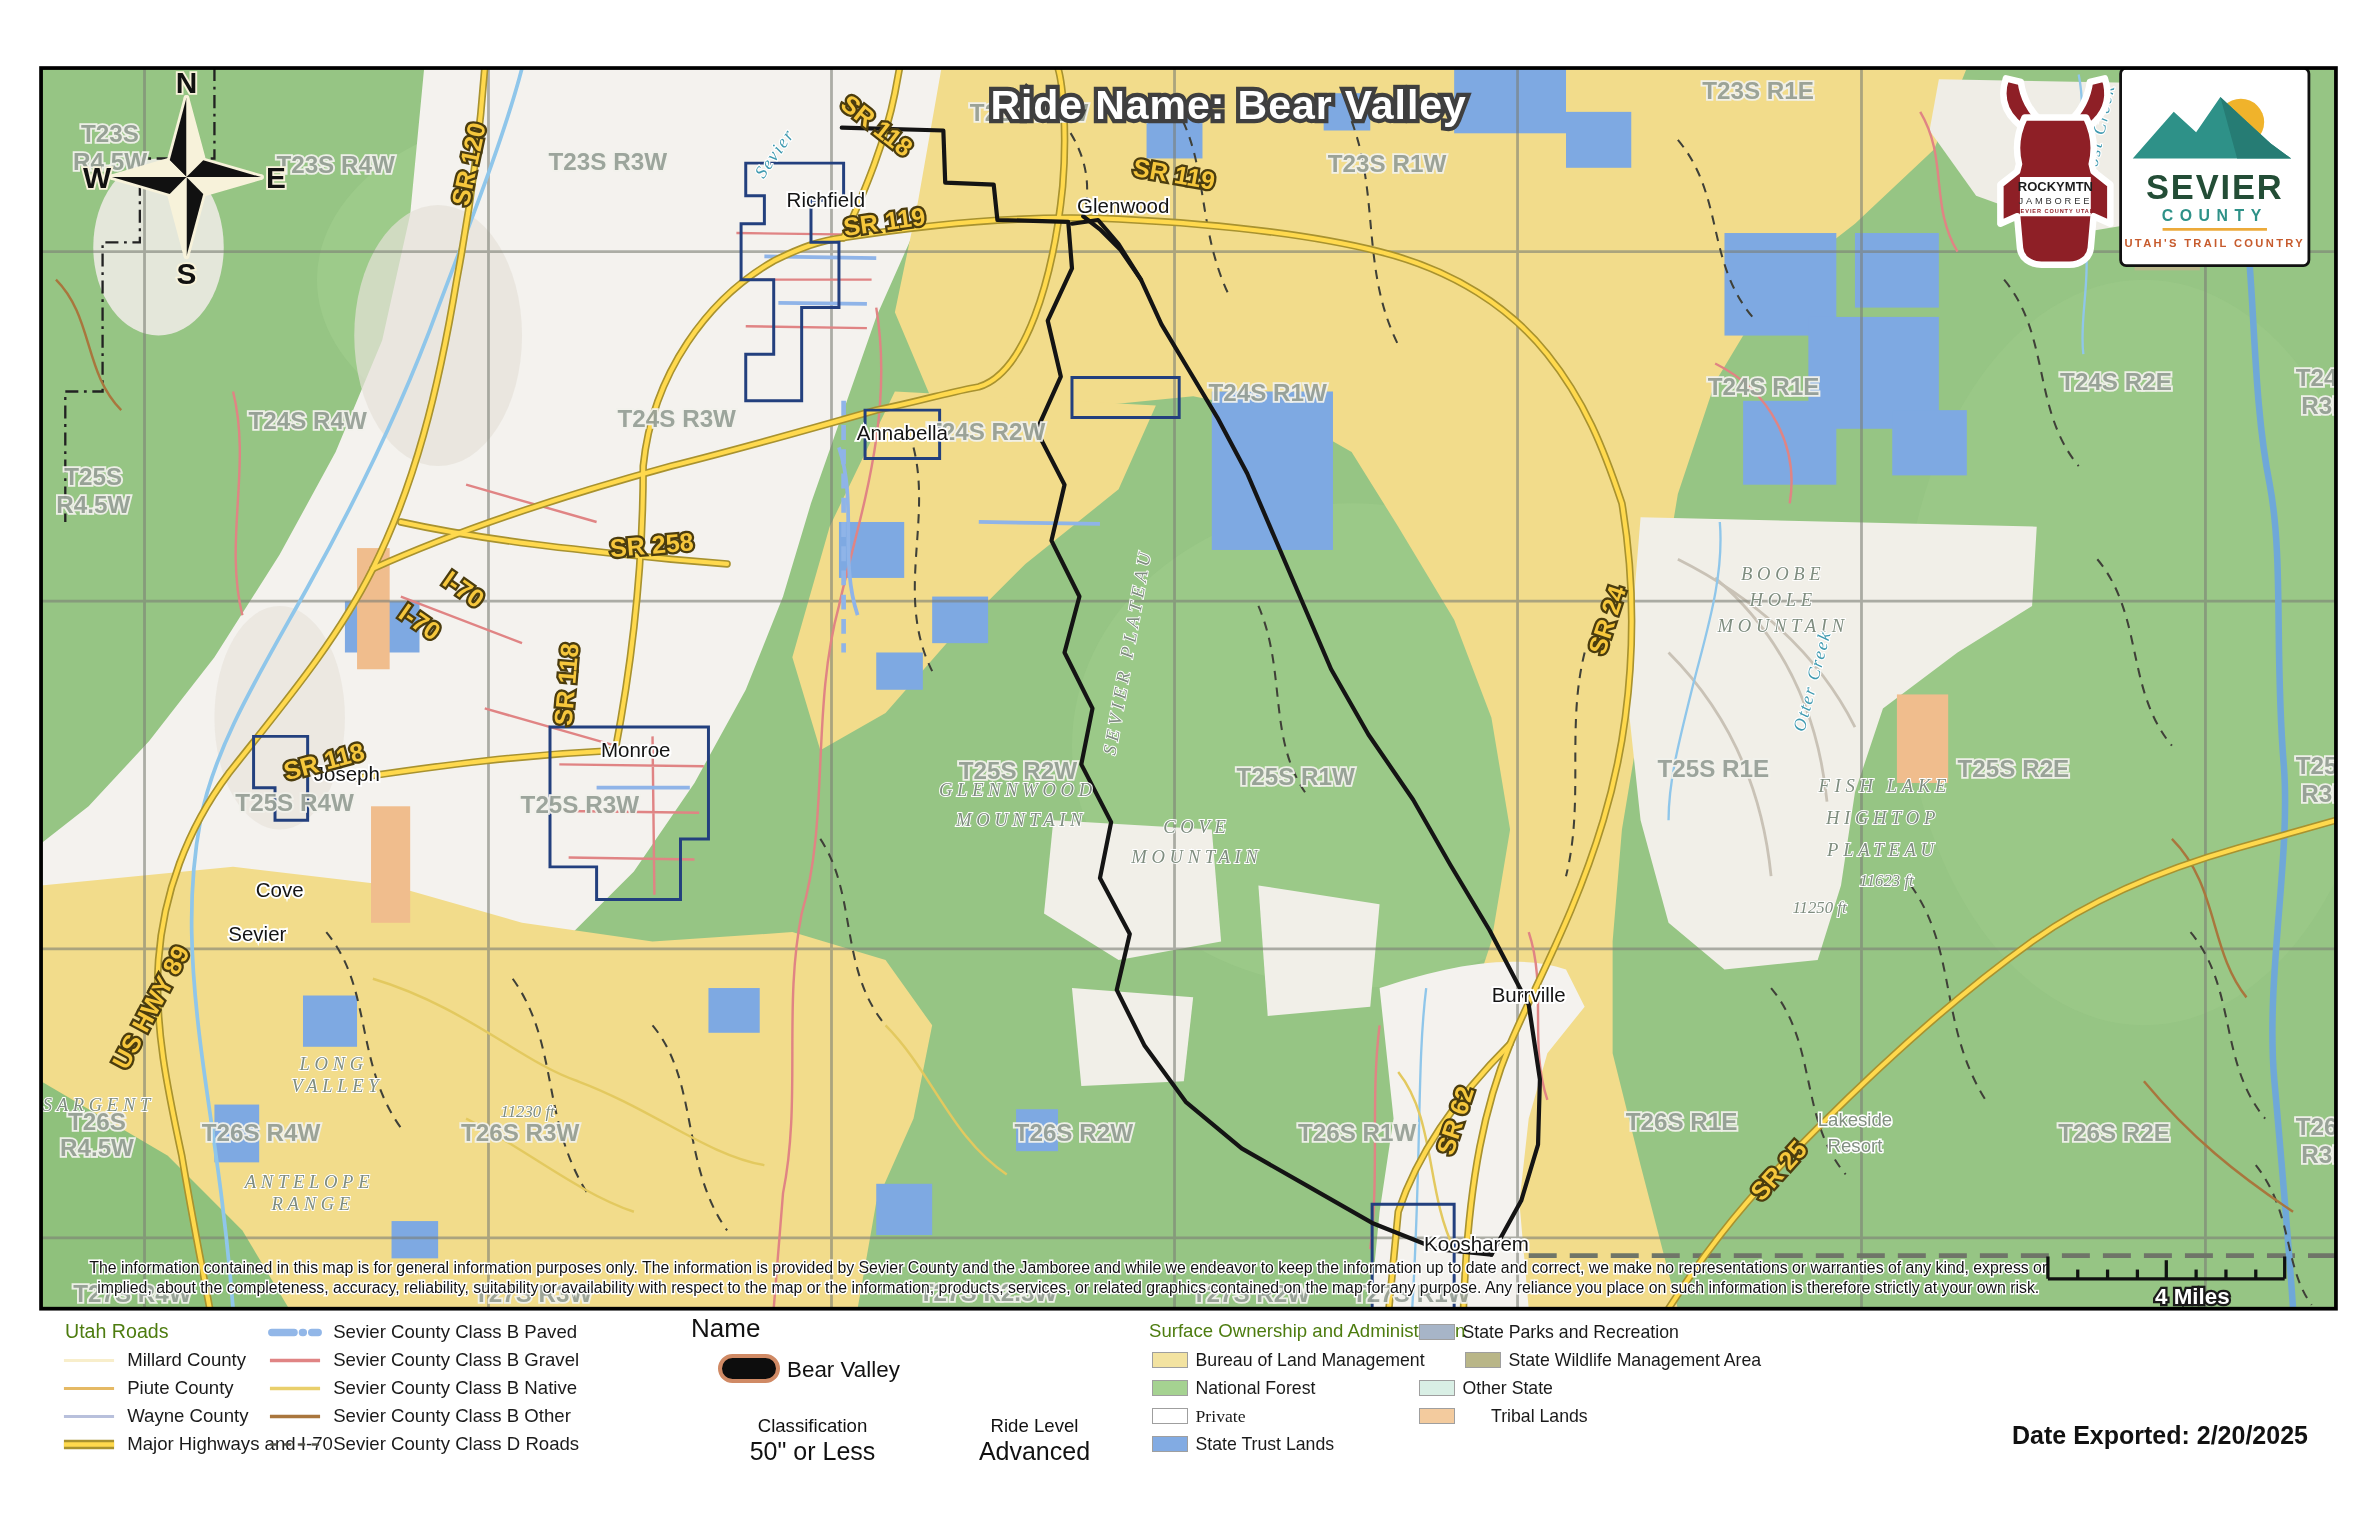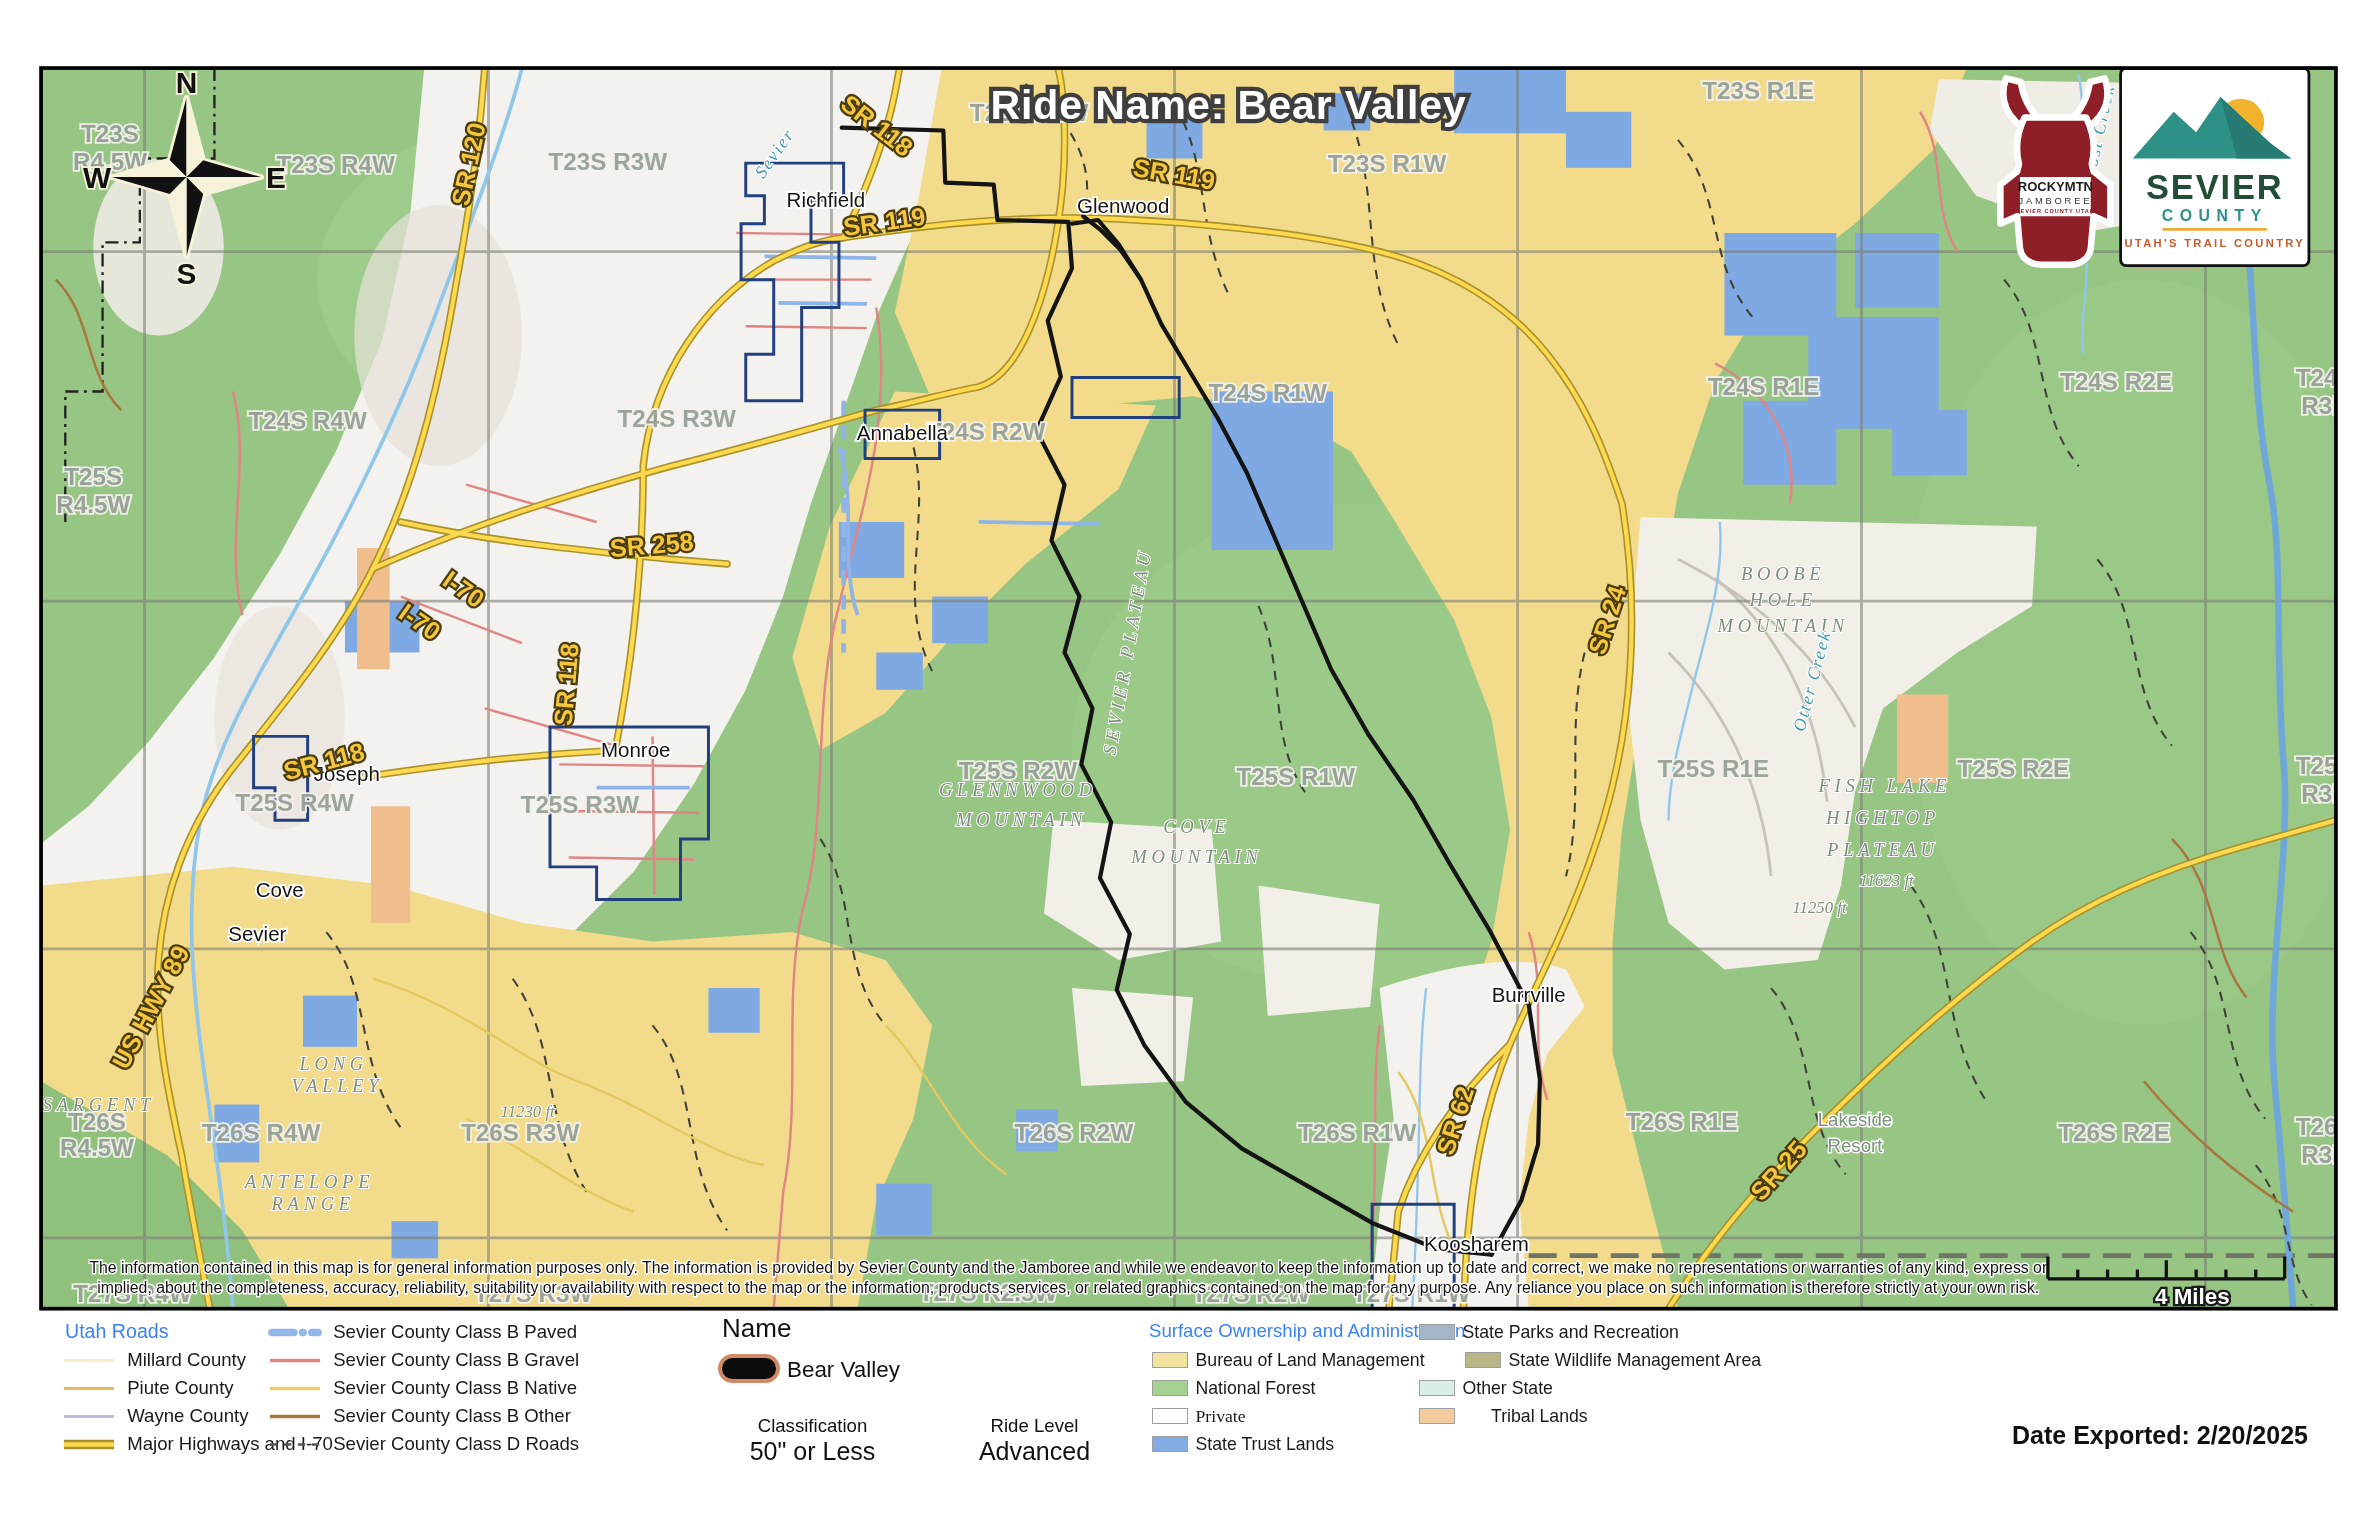--- a/index.html
+++ b/index.html
@@ -12,21 +12,21 @@
   .twp{font:700 26px "Liberation Sans",sans-serif;fill:#98a198;stroke:#f2f2ec;stroke-width:4px;paint-order:stroke;opacity:.95;}
   .mtn{font:italic 400 20px "Liberation Serif",serif;fill:#7f8d7f;letter-spacing:5px;stroke:#ffffff;stroke-width:2px;paint-order:stroke;}
   .elev{font:italic 400 18px "Liberation Serif",serif;fill:#7f8d7f;stroke:#ffffff;stroke-width:2px;paint-order:stroke;}
   .creek{font:italic 400 19px "Liberation Serif",serif;fill:#3f9ab0;stroke:#ffffff;stroke-width:2.5px;paint-order:stroke;letter-spacing:2px;}
   .shield{font:700 27px "Liberation Sans",sans-serif;fill:#f6c73c;stroke:#4a3c0e;stroke-width:5px;paint-order:stroke;}
   .resort{font:400 20px "Liberation Sans",sans-serif;fill:#808f80;stroke:#ffffff;stroke-width:3px;paint-order:stroke;}
   .compassL{font:700 32px "Liberation Sans",sans-serif;fill:#111;stroke:#f7f2da;stroke-width:4px;paint-order:stroke;}
   .disc{font:400 17px "Liberation Sans",sans-serif;fill:#111;stroke:#ffffff;stroke-width:3px;paint-order:stroke;}
   .scaletxt{font:700 24px "Liberation Sans",sans-serif;fill:#ffffff;stroke:#1a1a1a;stroke-width:5px;paint-order:stroke;}
   
-  .lhead{position:absolute;font-size:19.6px;color:#3b82f6;}
+  .lhead{position:absolute;font-size:19.6px;color:#4d7c0f;}
   .lrow{position:absolute;height:28px;display:flex;align-items:center;gap:11.2px;font-size:18.6px;color:#1a1a1a;white-space:nowrap;}
   .orow{position:absolute;height:28px;display:flex;align-items:center;gap:7.5px;font-size:17.7px;color:#1a1a1a;white-space:nowrap;}
   .aswatch{width:34px;height:14px;border:0.9px solid #9f9f9f;flex:0 0 auto;}
   .namehead{position:absolute;font-size:26px;color:#111;}
   .pill{position:absolute;width:54px;height:20.5px;background:#0d0d0d;border:4.7px solid #d08a65;border-radius:15px;}
   .ridename{position:absolute;font-size:22.4px;color:#111;}
   .cent{position:absolute;width:205px;text-align:center;color:#111;margin-top:20px;}
   .dateexp{position:absolute;font-size:25px;color:#111;}
 </style>
 </head>
@@ -434,21 +434,21 @@
       </svg>
   <span>Sevier County Class B Other</span>
 </div>
 <div class="lrow" style="left:268px;top:1430px;">
   <svg width="54" height="13" style="position:static" viewBox="0 0 58 14">
         <line x1="2" y1="7" x2="56" y2="7" stroke-width="2.5" stroke-dasharray="8 7" stroke="#55564e"></line>
       </svg>
   <span>Sevier County Class D Roads</span>
 </div>
 
-<div class="namehead" style="left:722px;top:1313px;">Name</div>
+<div class="namehead" style="left:691px;top:1313px;">Name</div>
 <div class="pill" style="left:718px;top:1354px;"></div>
 <div class="ridename" style="left:787px;top:1357px;">Bear Valley</div>
 <div class="cent" style="left:710px;top:1395px;font-size:18.6px;">Classification</div>
 <div class="cent" style="left:710px;top:1417px;font-size:25px;">50" or Less</div>
 <div class="cent" style="left:932px;top:1395px;font-size:18.6px;">Ride Level</div>
 <div class="cent" style="left:932px;top:1417px;font-size:25px;">Advanced</div>
 
 <div class="lhead" style="left:1149px;top:1320px;font-size:18.6px;">Surface Ownership and Administration</div>
 <div class="orow" style="left:1152px;top:1346px;">
   <span class="aswatch" style="background: rgb(243, 227, 161);"></span>

